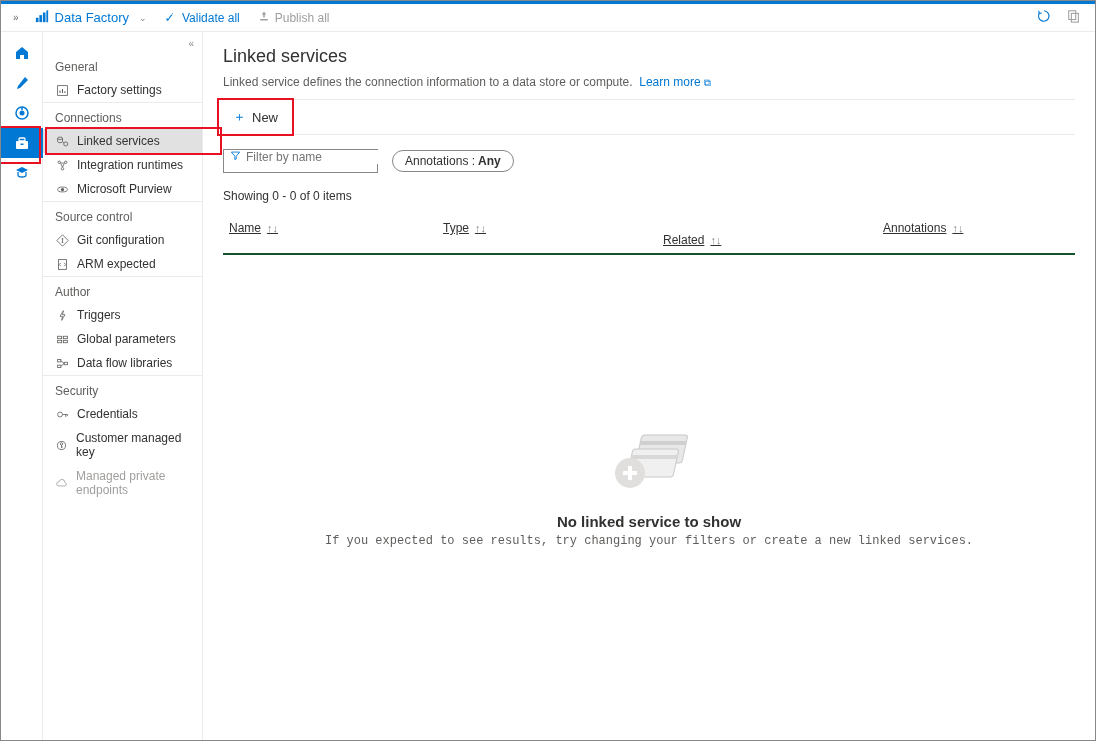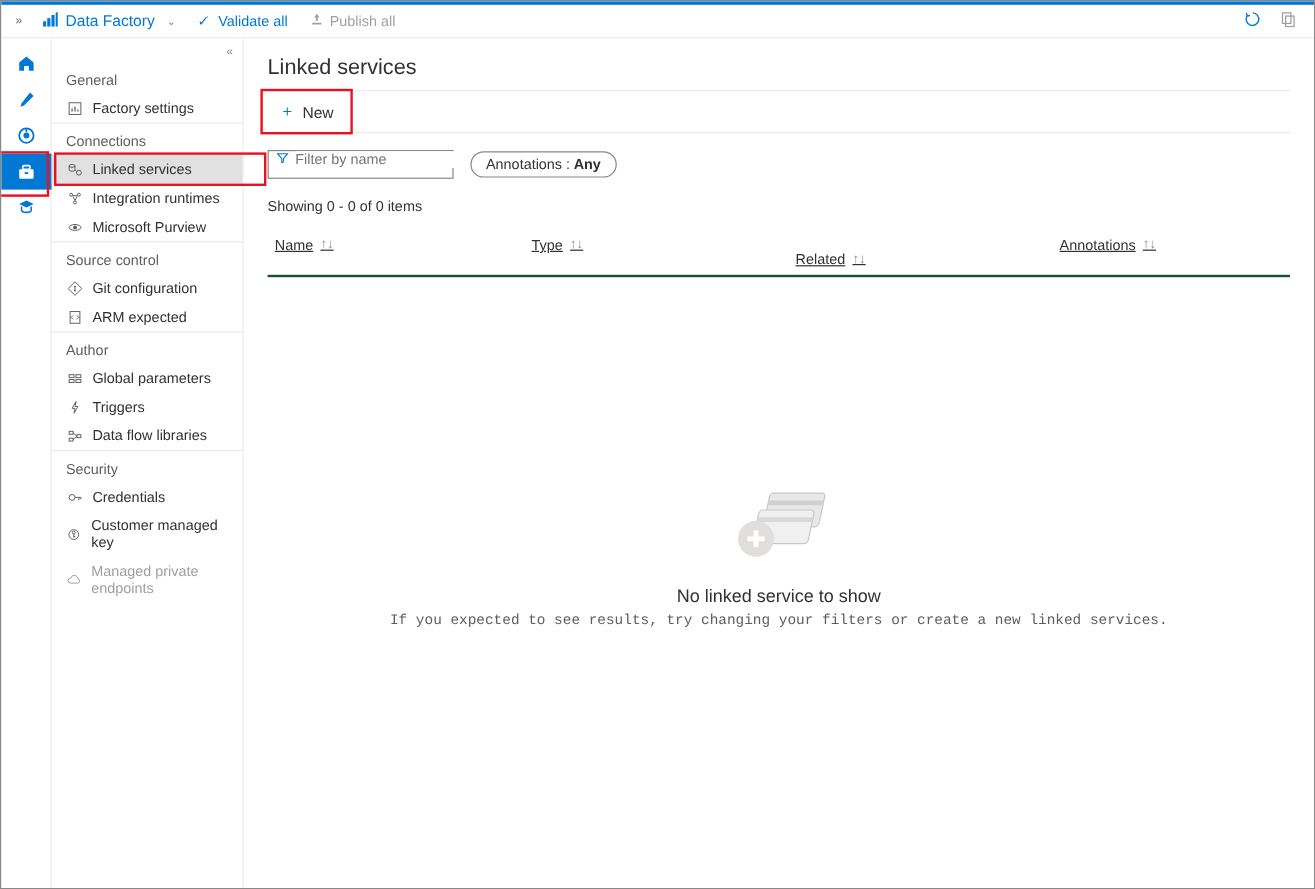--- a/index.html
+++ b/index.html
@@ -215,21 +215,21 @@
       flex-direction: column;
       align-items: center;
       justify-content: center;
       margin-top: 170px;
     }
     .empty-illus {
       width: 90px; height: 80px;
       position: relative;
       margin-bottom: 8px;
     }
-    .empty-title { font-size: 15px; font-weight: 400; margin-bottom: 4px;}
+    .empty-title { font-size: 15px; font-weight: 700; margin-bottom: 4px;}
     .empty-sub { font-size: 12px; color: #605e5c; margin-bottom: 12px; font-family: Liberation Mono, monospace;}
     .primary-btn {
       background: #0078d4;
       color: #fff;
       border: none;
       padding: 7px 14px;
       font-size: 13px;
       cursor: pointer;
       position: relative;
     }
@@ -387,39 +387,39 @@
             <path d="M6 6 L4 8 L6 10 M10 6 L12 8 L10 10" fill="none" stroke="#605e5c"></path>
           </svg>
         </span>
       <span>ARM expected</span>
     </div>
 
     <div class="side-section">Author</div>
     <div class="side-item">
       <span class="side-icon">
           <svg width="13" height="13" viewBox="0 0 16 16">
+            <path d="M9 2 L5 9 L8 9 L7 14 L11 7 L8 7 Z" fill="none" stroke="#605e5c"></path>
+          </svg>
+        </span>
+      <span>Triggers</span>
+    </div>
+    <div class="side-item">
+      <span class="side-icon">
+          <svg width="13" height="13" viewBox="0 0 16 16">
             <rect x="2" y="4" width="5" height="3" fill="none" stroke="#605e5c"></rect>
             <rect x="2" y="9" width="5" height="3" fill="none" stroke="#605e5c"></rect>
             <rect x="9" y="4" width="5" height="3" fill="none" stroke="#605e5c"></rect>
             <rect x="9" y="9" width="5" height="3" fill="none" stroke="#605e5c"></rect>
           </svg>
         </span>
       <span>Global parameters</span>
     </div>
     <div class="side-item">
       <span class="side-icon">
           <svg width="13" height="13" viewBox="0 0 16 16">
-            <path d="M9 2 L5 9 L8 9 L7 14 L11 7 L8 7 Z" fill="none" stroke="#605e5c"></path>
-          </svg>
-        </span>
-      <span>Triggers</span>
-    </div>
-    <div class="side-item">
-      <span class="side-icon">
-          <svg width="13" height="13" viewBox="0 0 16 16">
             <rect x="2" y="3" width="4" height="3" fill="none" stroke="#605e5c"></rect>
             <rect x="2" y="10" width="4" height="3" fill="none" stroke="#605e5c"></rect>
             <rect x="10" y="6.5" width="4" height="3" fill="none" stroke="#605e5c"></rect>
             <path d="M6 4.5 L10 8 M6 11.5 L10 8" stroke="#605e5c"></path>
           </svg>
         </span>
       <span>Data flow libraries</span>
     </div>
 
     <div class="side-section">Security</div>
@@ -447,20 +447,24 @@
           <svg width="13" height="13" viewBox="0 0 16 16">
             <path d="M5 11 Q2 11 2 8.5 Q2 6 5 6 Q5.5 3 8.5 3 Q12 3 12 6.5 Q14 7 14 9 Q14 11 12 11 Z" fill="none" stroke="#a19f9d"></path>
           </svg>
         </span>
       <span>Managed private endpoints</span>
     </div>
   </div>
 
   <div class="main">
     <div class="page-title">Linked services</div>
+    <div class="page-desc">
+      <span>Linked service defines the connection information to a data store or compute.</span>&nbsp;
+      <a href="#"><span>Learn more</span><span class="ext-icon">⧉</span></a>
+    </div>
 
     <div class="action-row">
       <div class="new-btn">
         <span class="plus">＋</span>
         <span>New</span>
       </div>
     </div>
 
     <div class="filter-row">
       <div class="filter-input-wrap">

